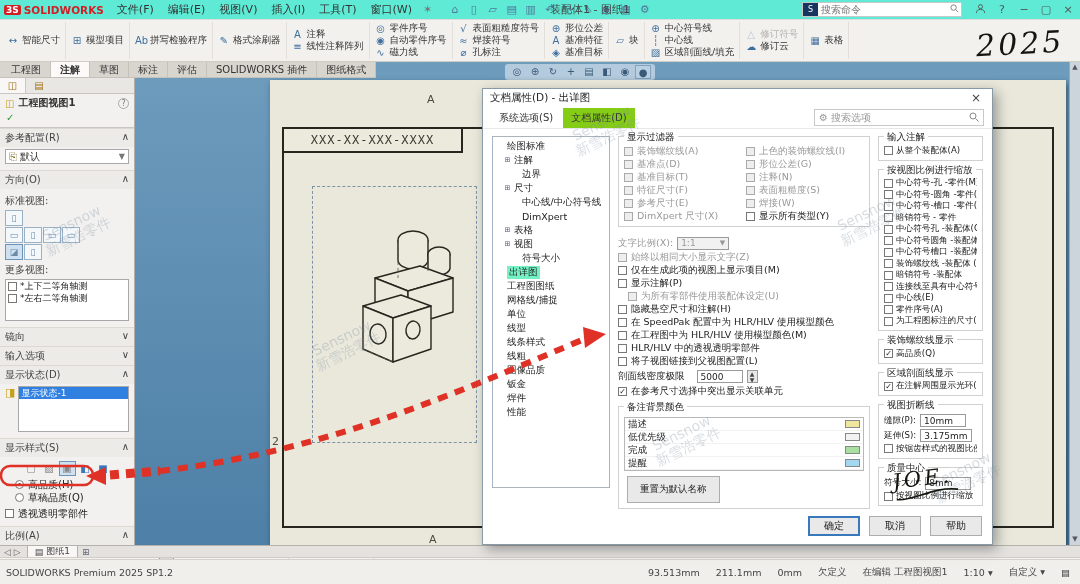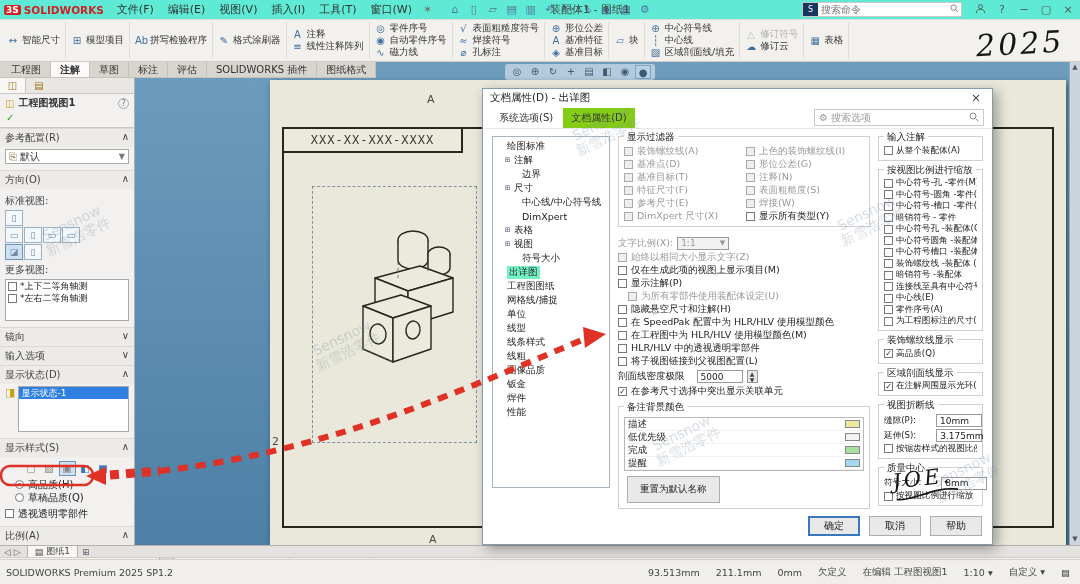--- a/index.html
+++ b/index.html
@@ -108,21 +108,21 @@
 .fld{border:1px solid #9a9a9a;background:#fff;height:13px;min-width:46px;padding:0 3px;font-size:9px;display:flex;align-items:center}
 .fld.dis{background:#f1f1f1;color:#999}
 .spinbtn{width:11px;height:13px;border:1px solid #9a9a9a;background:#e8e8e8;font-size:6px;line-height:6px;text-align:center;color:#444}
 .ncbox{border:1px solid #b8b8b8;margin-top:2px}
 .ncrow{display:flex;align-items:center;height:13px;padding:0 3px;font-size:9.5px;border-bottom:1px solid #f2f2f2}
 .sw{margin-left:auto;width:15px;height:8px;border:1px solid #888}
 .resetbtn{margin:5px 0 2px 3px;border:1px solid #adadad;background:#e9e9e9;padding:6px 12px;font-size:9.5px;display:inline-block}
 .dbtns{position:absolute;right:10px;bottom:8px;display:flex;gap:9px}
 .btn{min-width:52px;height:20px;border:1px solid #adadad;background:#e9e9e9;font-size:10px;text-align:center;line-height:17px;padding:0 8px}
 .btn.primary{border:2px solid #3a78bd;line-height:15px}
-.inrow{display:flex;align-items:center;gap:20px;height:15px;font-size:8.6px;white-space:nowrap}
+.inrow{display:flex;align-items:center;gap:4px;height:15px;font-size:8.6px;white-space:nowrap}
 
 
 .sheettabs{position:absolute;left:0;right:0;bottom:27px;height:12px;background:#e4e2df;border-top:1px solid #b5b2ad;display:flex;align-items:flex-end;font-size:9px;z-index:6;color:#444}
 .snav{padding:0 4px;color:#666}
 .stab{display:flex;align-items:center;gap:3px;background:#f8f7f5;border:1px solid #b5b2ad;border-bottom:none;height:12px;padding:0 7px;margin-left:2px}
 .addsheet{margin-left:4px;color:#667}
 .iconsrow{position:absolute;left:0;right:0;bottom:13px;height:14px;background:#f4f2ef;border-top:1px solid #d0cdc8;display:flex;align-items:center;gap:2px;padding:0 6px;z-index:6;overflow:hidden}
 .sic{width:15px;text-align:center;font-size:10px;line-height:13px;flex:none}
 .sic.pressed{background:#d7d7d7;border:1px solid #9a9a9a}
 .statusbar{position:absolute;left:0;right:0;bottom:0;height:25px;background:#f0efec;border-top:1px solid #d5d2cd;display:flex;align-items:center;font-size:9.5px;color:#444;padding:0 6px;z-index:6;white-space:nowrap}

